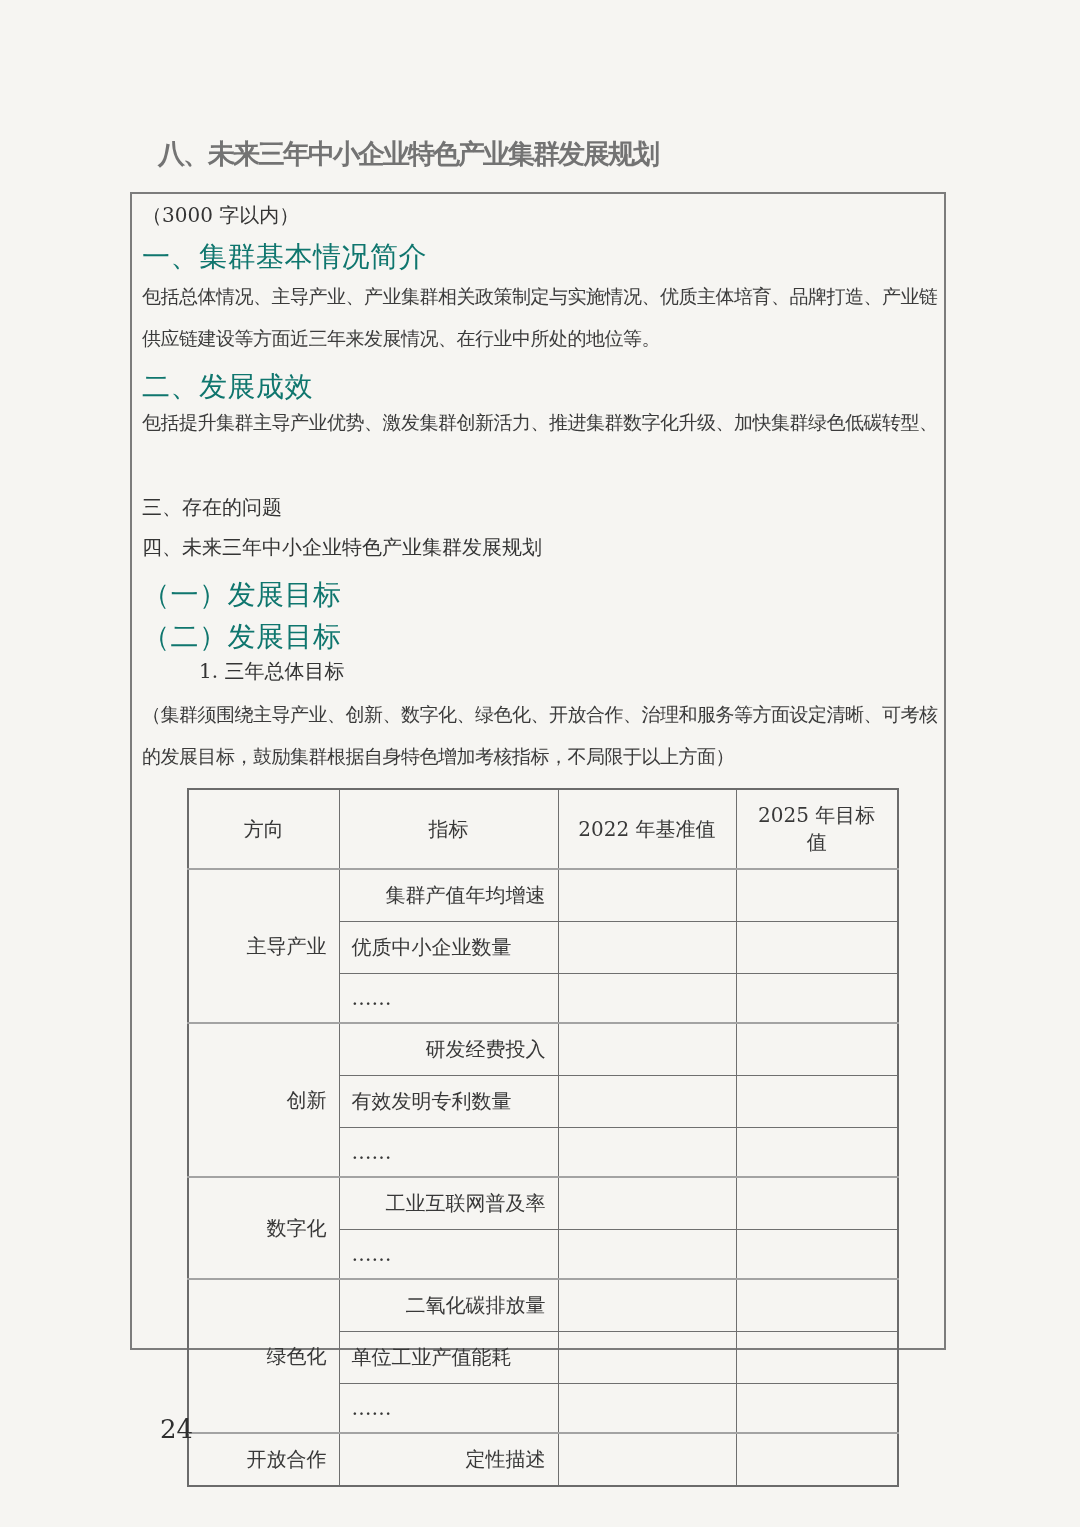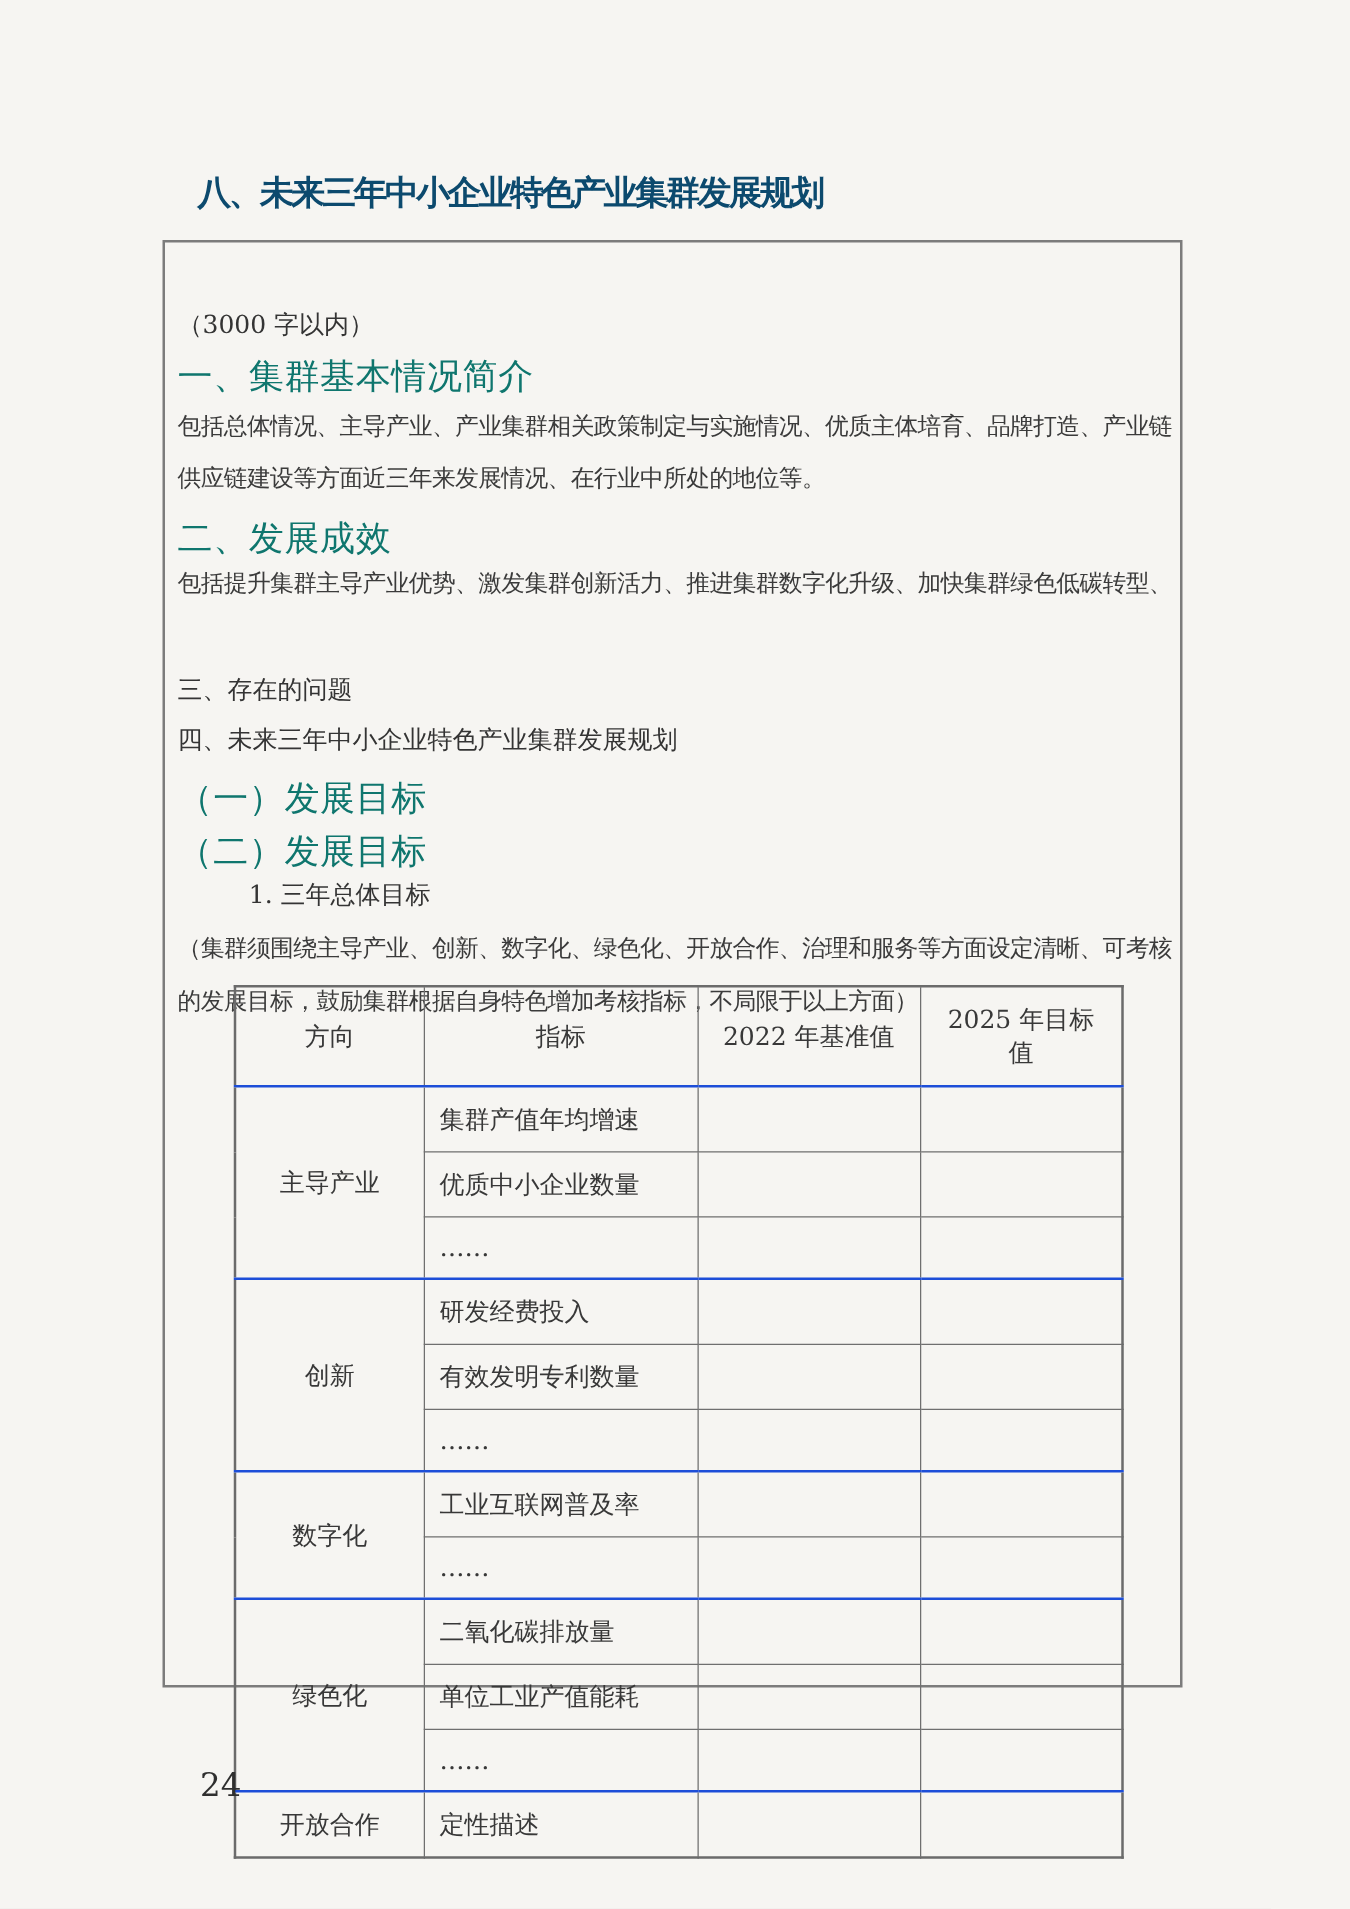--- a/index.html
+++ b/index.html
@@ -15,39 +15,38 @@
   }
   .doc-title {
     position: absolute;
     left: 158px;
     top: 136px;
     margin: 0;
     font-family: "DejaVu Sans", "Liberation Sans", sans-serif;
     font-weight: 700;
     font-size: 27px;
     letter-spacing: -2px;
-    color: #0c4a6e;
+    color: #737373;
     white-space: nowrap;
   }
   .content-box {
     position: absolute;
     left: 130px;
     top: 192px;
     width: 816px;
     height: 1158px;
     border: 2px solid #7c7c7c;
     box-sizing: border-box;
   }
   .line {
     position: absolute;
     left: 10px;
     white-space: nowrap;
     font-size: 20px;
     color: #343434;
-    margin-top: 44px;
   }
   .line.para {
     font-size: 19px;
     letter-spacing: -0.5px;
     color: #3b3b3b;
   }
   .line.hsans {
     font-family: "DejaVu Sans", "Liberation Sans", sans-serif;
     font-size: 28px;
     letter-spacing: 0.5px;
@@ -69,21 +68,21 @@
   .targets-table td {
     border: 1px solid #6f6f6f;
     padding: 12px;
     font-weight: normal;
     overflow: hidden;
   }
   .targets-table thead tr { height: 44px; }
   .targets-table th { text-align: center; }
   .dir-cell { text-align: center; }
   .ind-cell { text-align: left; padding-left: 6px; }
-  tr.group-start td { border-top: 2px solid #1d4ed8; }
+  tr.group-start td { border-top: 2px solid #a3a3a3; text-align: right; }
   .page-number {
     position: absolute;
     left: 160px;
     top: 1414px;
     font-size: 26px;
     color: #2f2f2f;
   }
 </style>
 </head>
 <body>

